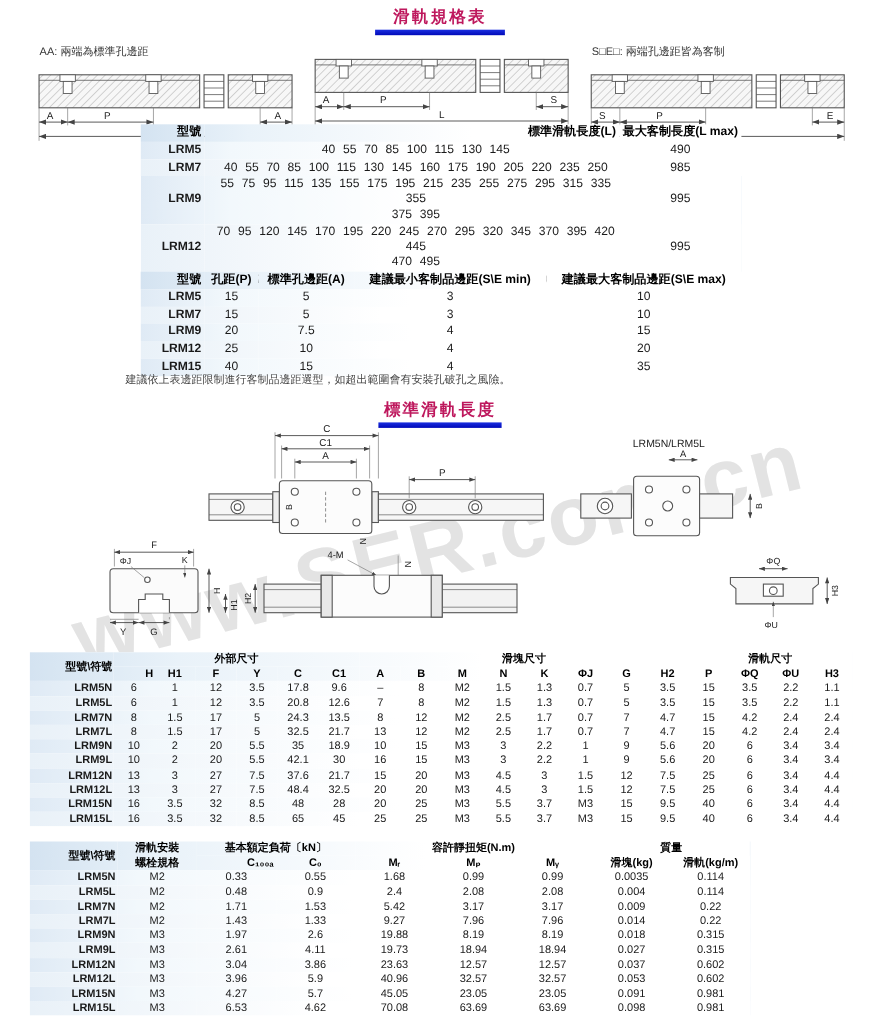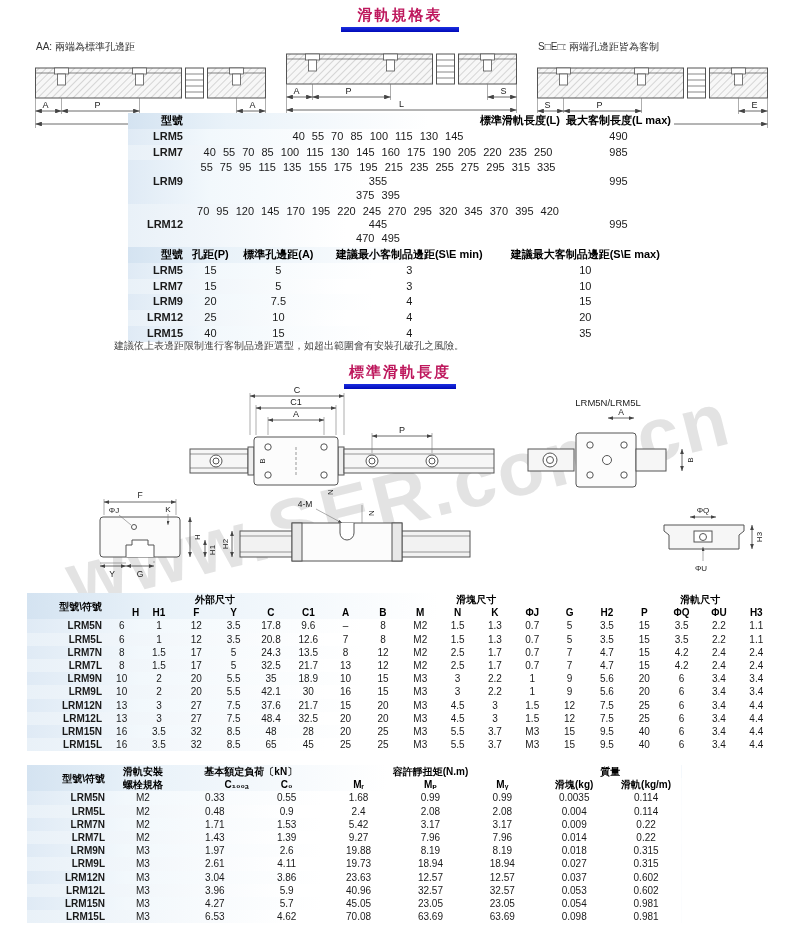--- a/index.html
+++ b/index.html
@@ -726,21 +726,21 @@
           <td>5.42</td>
           <td>3.17</td>
           <td>3.17</td>
           <td>0.009</td>
           <td>0.22</td>
         </tr>
         <tr>
           <td>LRM7L</td>
           <td>M2</td>
           <td>1.43</td>
-          <td>1.39</td>
+          <td>1.33</td>
           <td>9.27</td>
           <td>7.96</td>
           <td>7.96</td>
           <td>0.014</td>
           <td>0.22</td>
         </tr>
         <tr>
           <td>LRM9N</td>
           <td>M3</td>
           <td>1.97</td>
@@ -785,21 +785,21 @@
           <td>0.602</td>
         </tr>
         <tr>
           <td>LRM15N</td>
           <td>M3</td>
           <td>4.27</td>
           <td>5.7</td>
           <td>45.05</td>
           <td>23.05</td>
           <td>23.05</td>
-          <td>0.054</td>
+          <td>0.091</td>
           <td>0.981</td>
         </tr>
         <tr>
           <td>LRM15L</td>
           <td>M3</td>
           <td>6.53</td>
           <td>4.62</td>
           <td>70.08</td>
           <td>63.69</td>
           <td>63.69</td>

